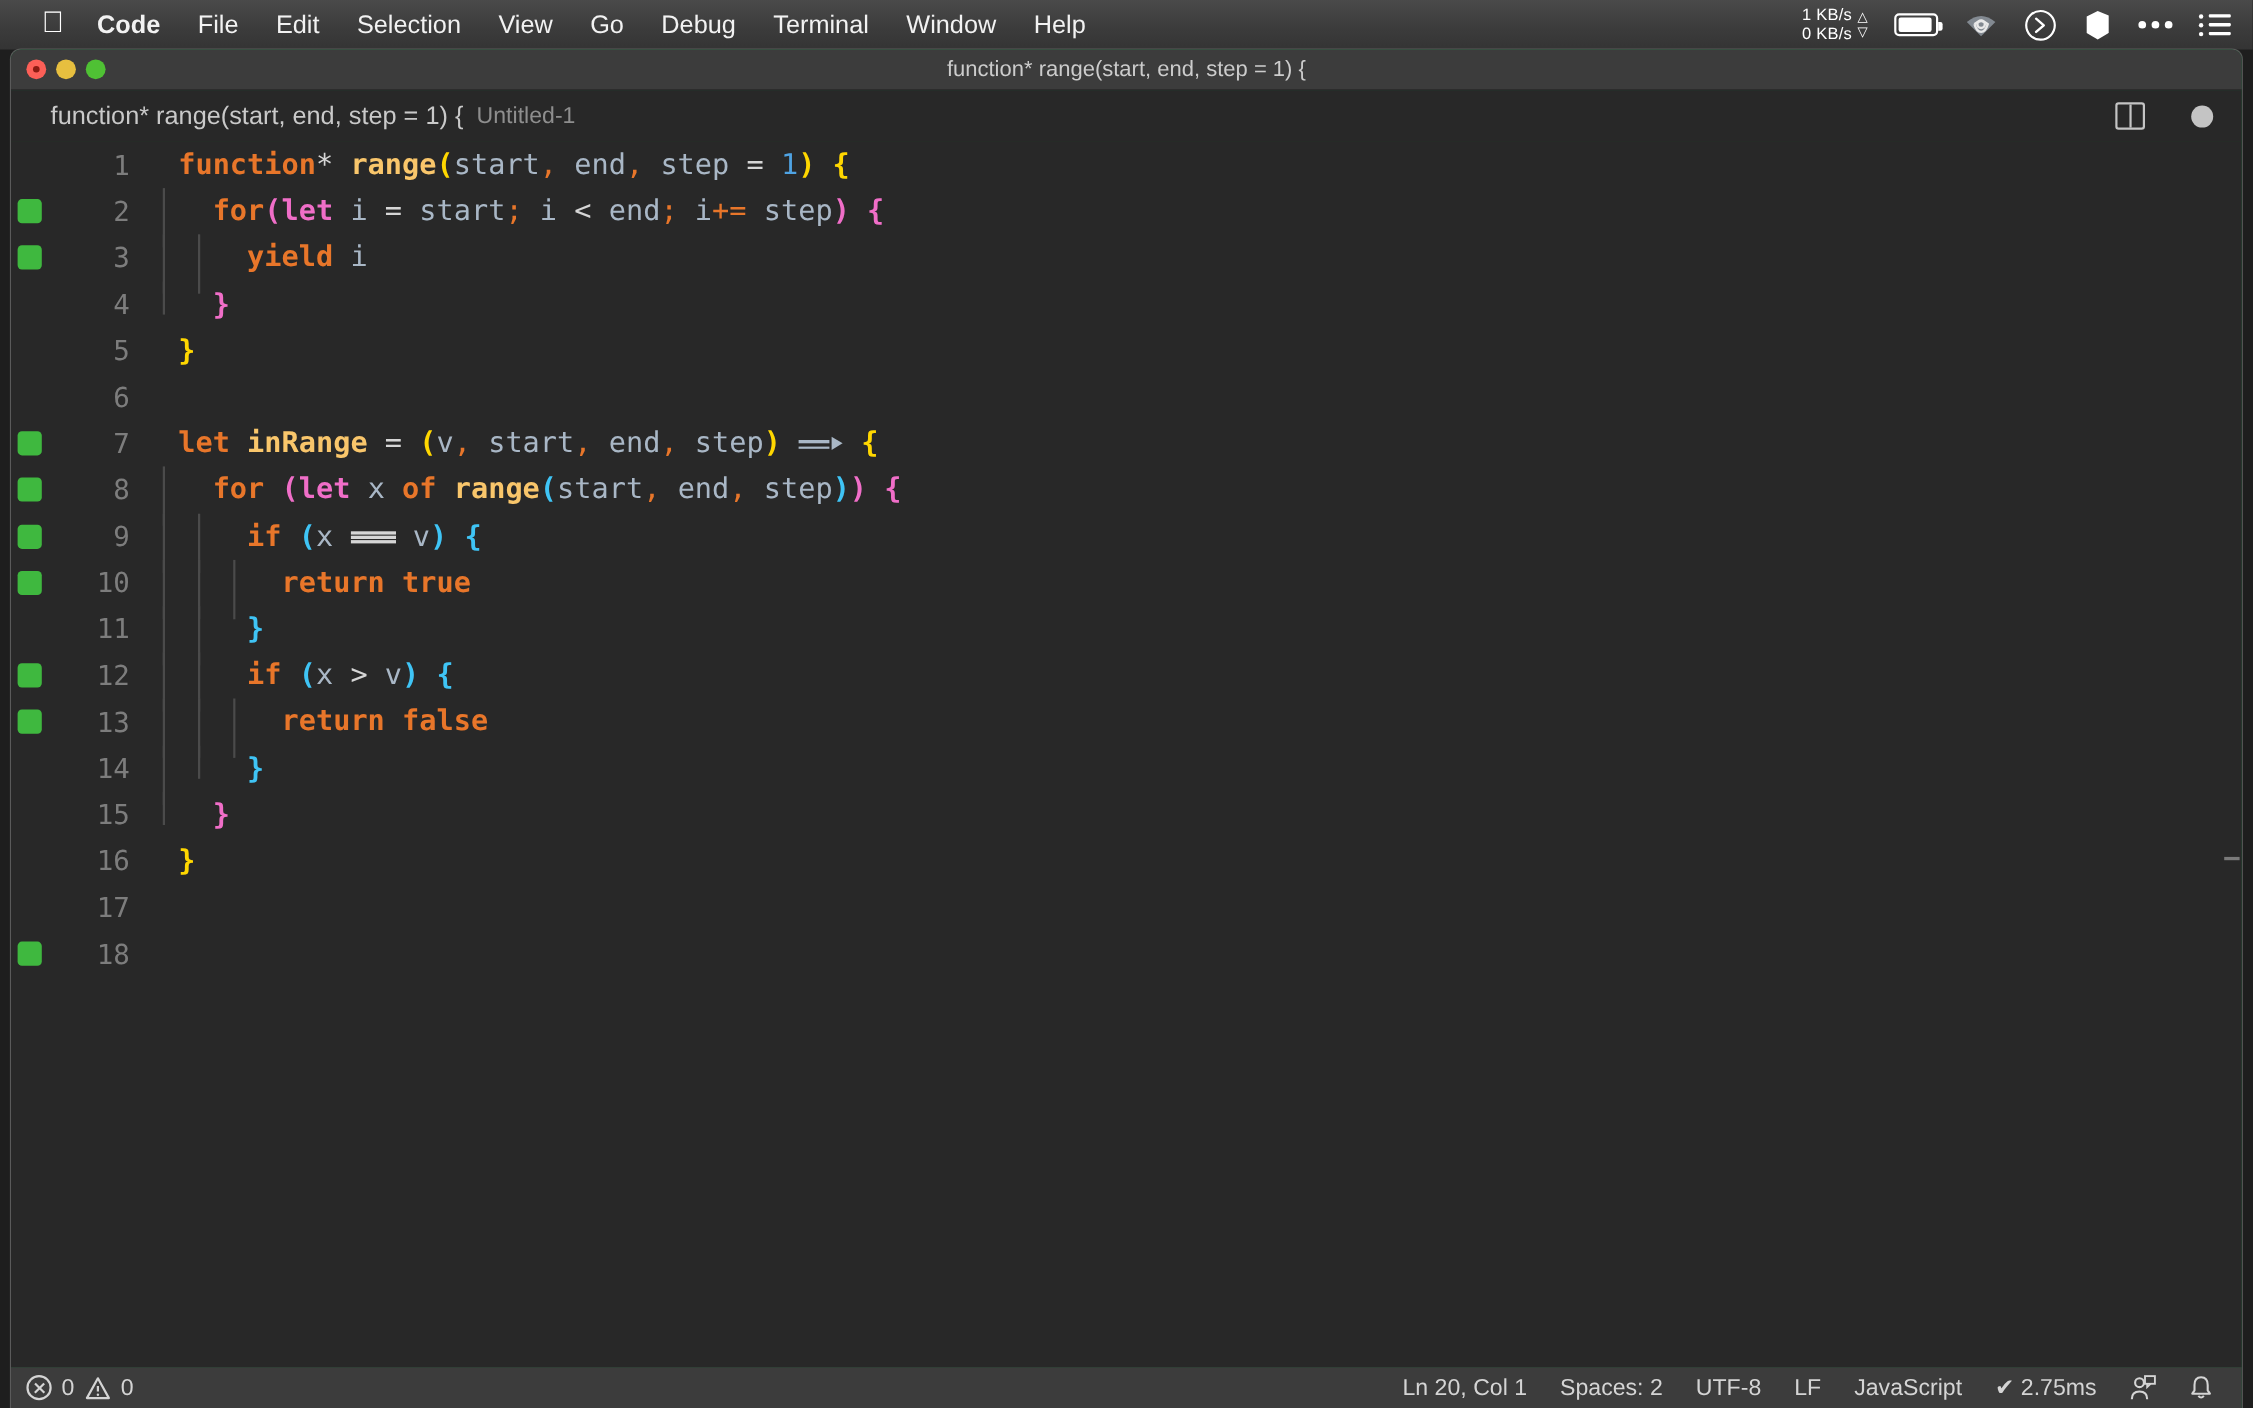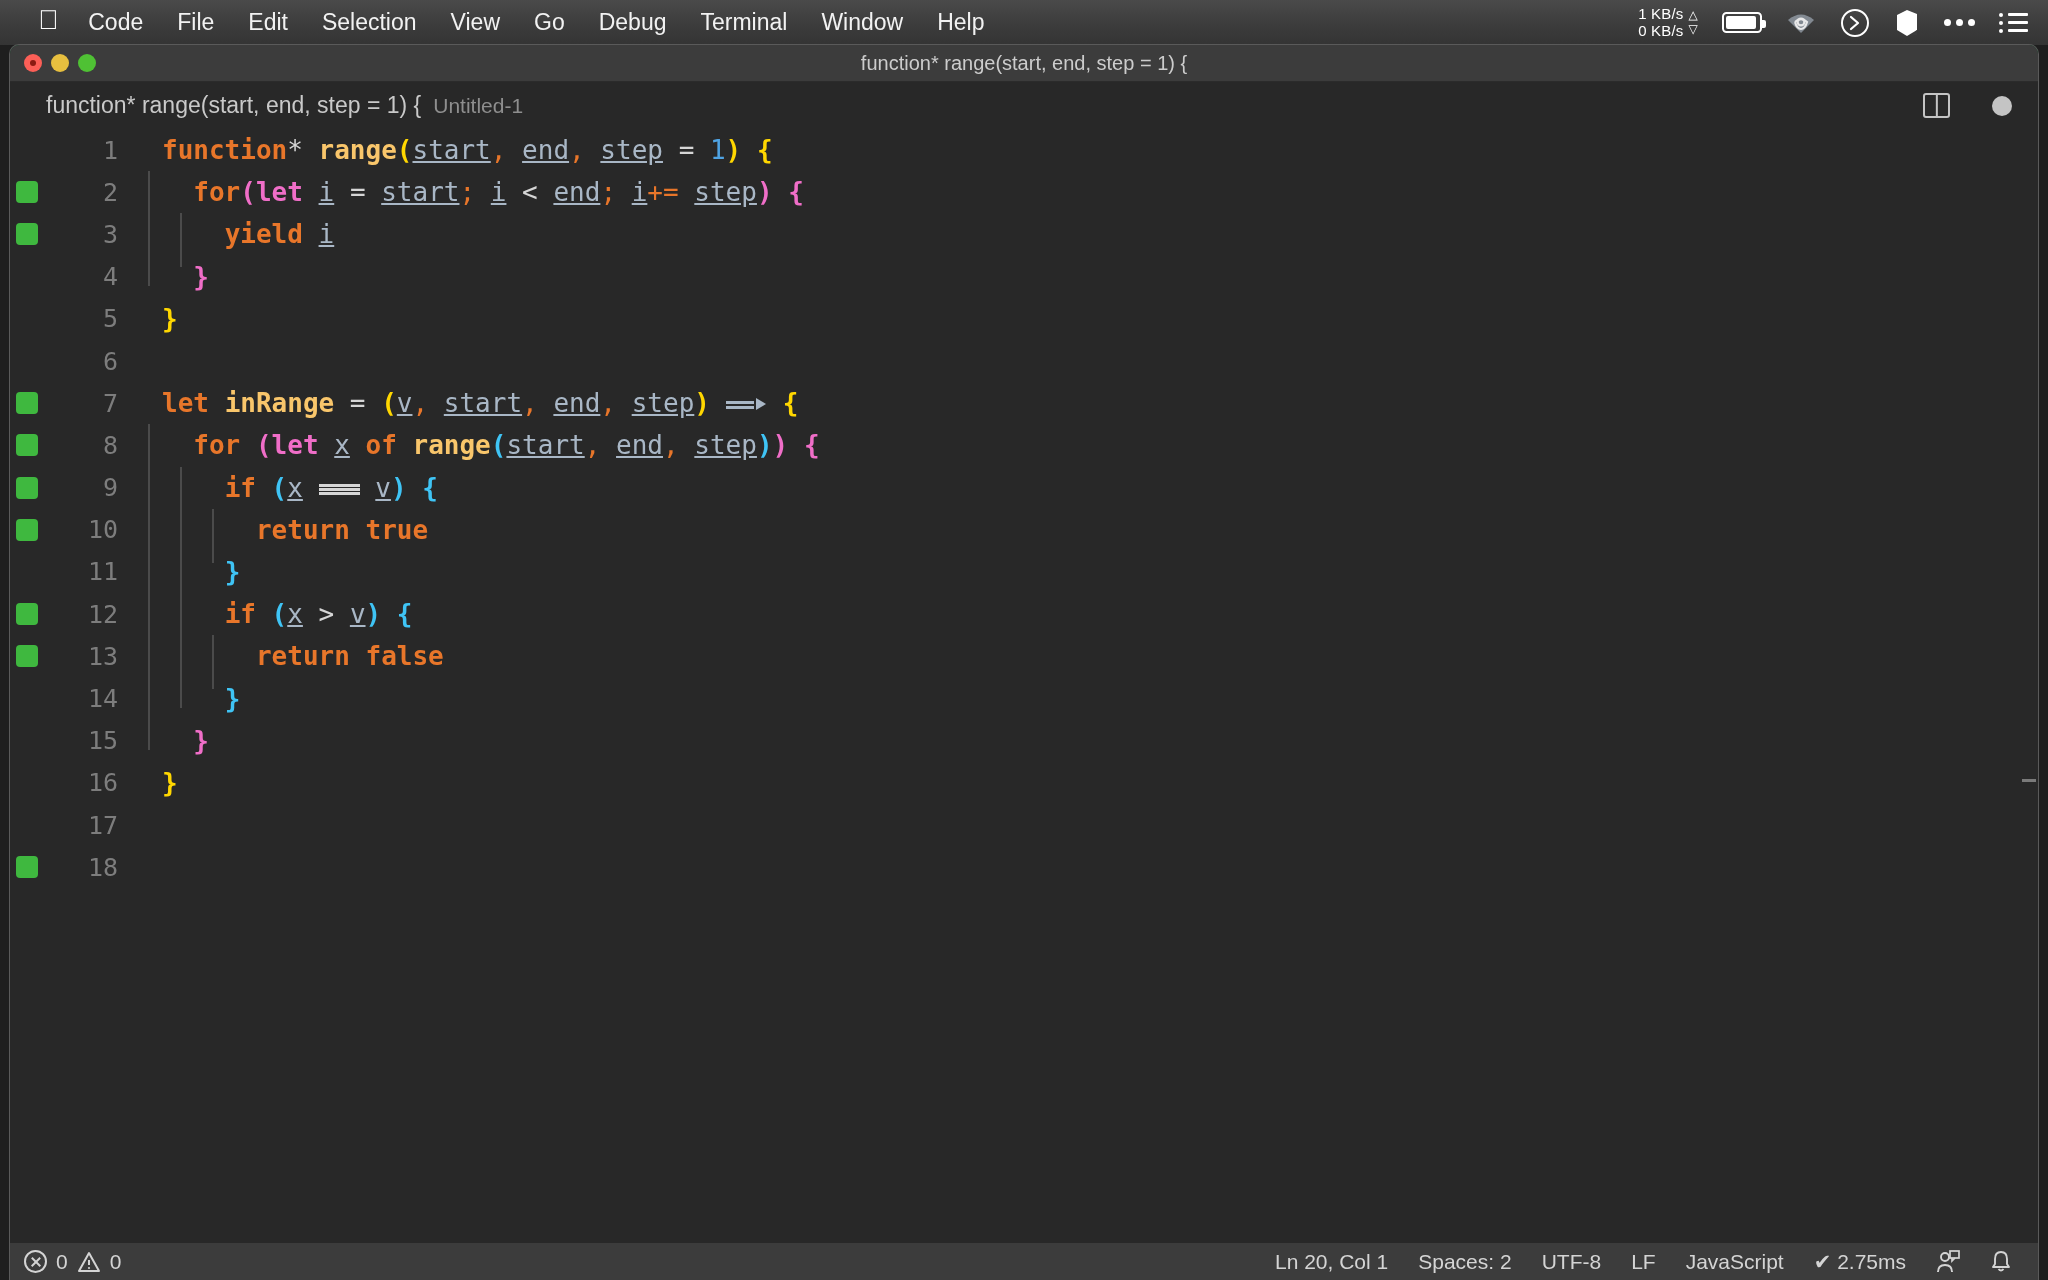--- a/index.html
+++ b/index.html
@@ -8,21 +8,21 @@
 
   
   .menubar {
     height:45px; width:100%;
     background:linear-gradient(180deg,#4a4a4a 0%,#3c3c3c 55%,#343434 100%);
     display:flex; align-items:center; color:#fff;
     font-size:23px; position:relative;
   }
   .apple-logo { margin-left:38px; margin-right:30px; font-size:27px; line-height:1; position:relative; top:-2px; }
   .menu-item { margin-right:34px; font-size:23px; color:#f2f2f2; white-space:nowrap; }
-  .menu-item.bold { font-weight:normal; }
+  .menu-item.bold { font-weight:bold; }
   .menubar-right { position:absolute; right:20px; top:0; height:45px; display:flex; align-items:center; gap:24px; }
   .netspeed { display:flex; align-items:center; font-size:15px; line-height:1.12; letter-spacing:.2px;}
   .netspeed .cols { text-align:right; }
   .netspeed .arrows { display:flex; flex-direction:column; margin-left:5px; font-size:12px; line-height:1.15; }
   .battery { width:40px; height:21px; border:2.4px solid #fff; border-radius:4.5px; position:relative; }
   .battery::after { content:""; position:absolute; right:-6px; top:6px; width:4px; height:8px; background:#fff; border-radius:0 2px 2px 0; }
   .battery i { position:absolute; left:2px; top:2px; bottom:2px; width:30px; background:#fff; border-radius:2px; display:block; }
   .mb-icon { display:flex; align-items:center; justify-content:center; }
   .dots3 { display:flex; gap:5px; }
   .dots3 span { width:7px; height:7px; border-radius:50%; background:#fff; display:block; }
@@ -76,21 +76,21 @@
   .lineno { width:78px; flex:0 0 78px; text-align:right; color:#7d7d7d; font-size:25px; padding-right:4px; }
   .code { padding-left:40px; font-size:26px; white-space:pre; letter-spacing:0px; position:relative; }
 
   
   .ig { position:absolute; width:2px; background:#4b4b4b; }
 
   
   .t-kw    { color:#e8762a; font-weight:bold; }   
   .t-mag   { color:#f06ec8; font-weight:bold; }   
   .t-fn    { color:#f9c66b; font-weight:bold; }                     
-  .t-plain { color:#a9b7c6;text-decoration:underline; }
+  .t-plain { color:#a9b7c6; }
   .t-punc  { color:#e8762a; }                     
   .t-num   { color:#4fa3e3; }
   .t-yel   { color:#ffd700; font-weight:bold; }   
   .t-cyanb { color:#3fc4f5; font-weight:bold; }   
   .t-magb  { color:#f06ec8; font-weight:bold; }
   .t-op    { color:#d6d6d6; }
   .t-com   { color:#9a9a9a; font-style:italic; }
   .t-val   { color:#3b9ae3; font-weight:bold; }
 
   .lig-eq3 { display:inline-block; width:1.58em; position:relative; vertical-align:middle; height:1em; }

